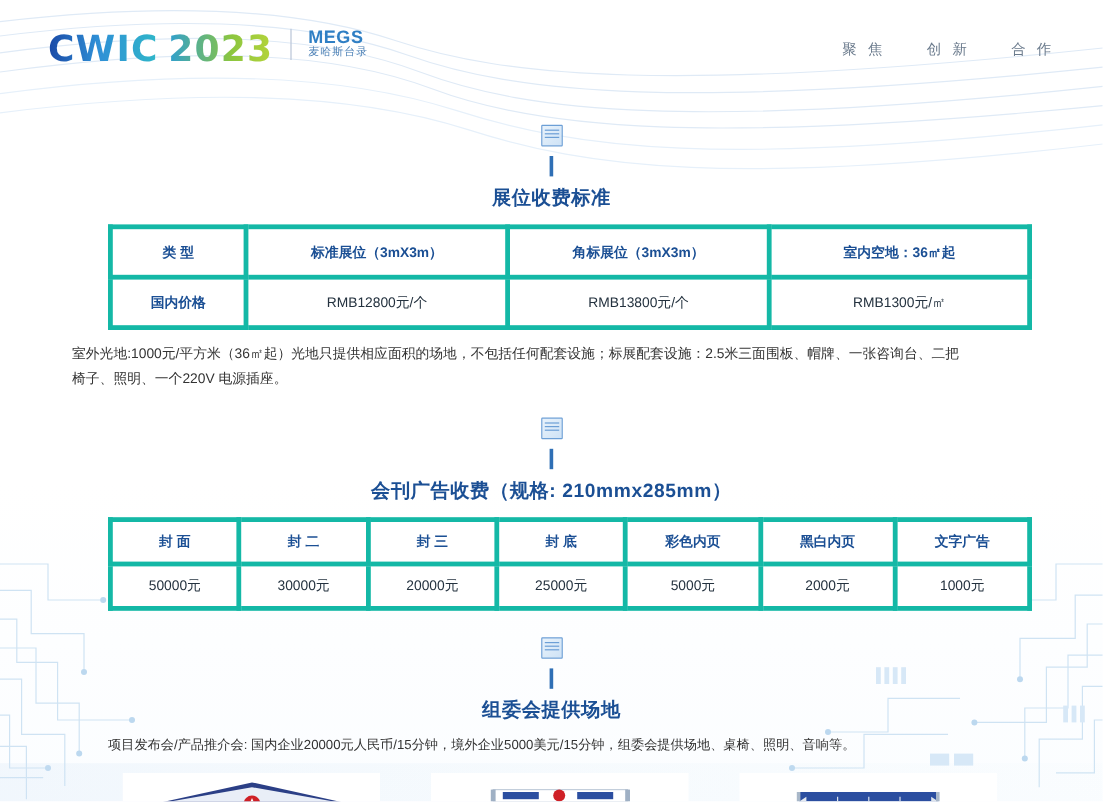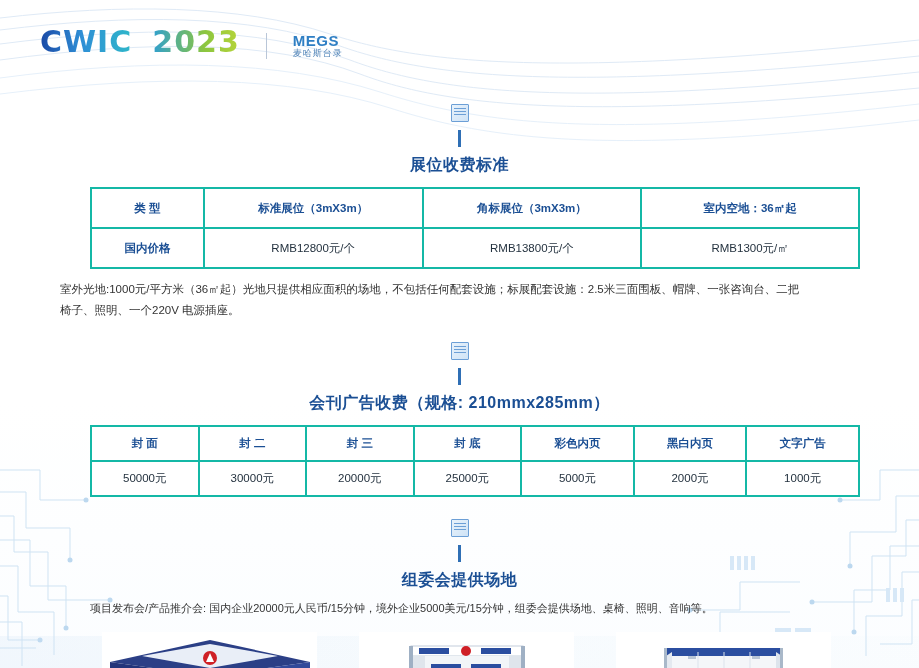--- a/index.html
+++ b/index.html
@@ -34,22 +34,22 @@
     position: relative;
     height: 82px;
     display: flex;
     align-items: center;
     justify-content: space-between;
     padding: 0 34px 0 40px;
     box-sizing: border-box;
   }
   .logo-wrap {
     display: flex;
-    align-items: flex-end;
-    gap: 20px;
+    align-items: flex-start;
+    gap: 8px;
   }
   .logo-cwic {
     font-size: 30px;
     font-weight: bold;
     letter-spacing: 1px;
     background: linear-gradient(90deg,#1a49a6 0%, #2f8fd6 45%, #2fb7c9 100%);
     -webkit-background-clip: text;
     background-clip: text;
     color: transparent;
     font-family: "DejaVu Sans", sans-serif;
@@ -147,21 +147,21 @@
   }
   
   table {
     border-collapse: collapse;
     margin: 11px 0 0 50px;
     background: #fff;
   }
   table.fee-table { width: 770px; }
   table.ad-table { width: 770px; }
   td, th {
-    border: 2px solid #14b8a6;
+    border: 4px solid #14b8a6;
     text-align: center;
     font-size: 11.5px;
     color: #24323f;
     padding: 9px 4px;
     font-weight: normal;
   }
   table.fee-table th, table.fee-table td.rowhead,
   table.ad-table th {
     color: #1b4f94;
     font-weight: bold;
@@ -284,20 +284,25 @@
 
   <div class="header">
     <div class="logo-wrap">
       <span class="logo-cwic">CWIC</span>
       <span class="logo-year">2023</span>
       <span class="logo-sep"></span>
       <span class="logo-sub">
         <span class="logo-sub-en">MEGS</span>
         <span class="logo-sub-cn">麦哈斯台录</span>
       </span>
+    </div>
+    <div class="header-nav">
+      <span>聚 焦</span>
+      <span>创 新</span>
+      <span>合 作</span>
     </div>
   </div>
 
   <div class="content">
 
     <div class="section-head">
       <span class="sec-icon"></span>
       <span class="sec-bar"></span>
       <span class="sec-title">展位收费标准</span>
     </div>

